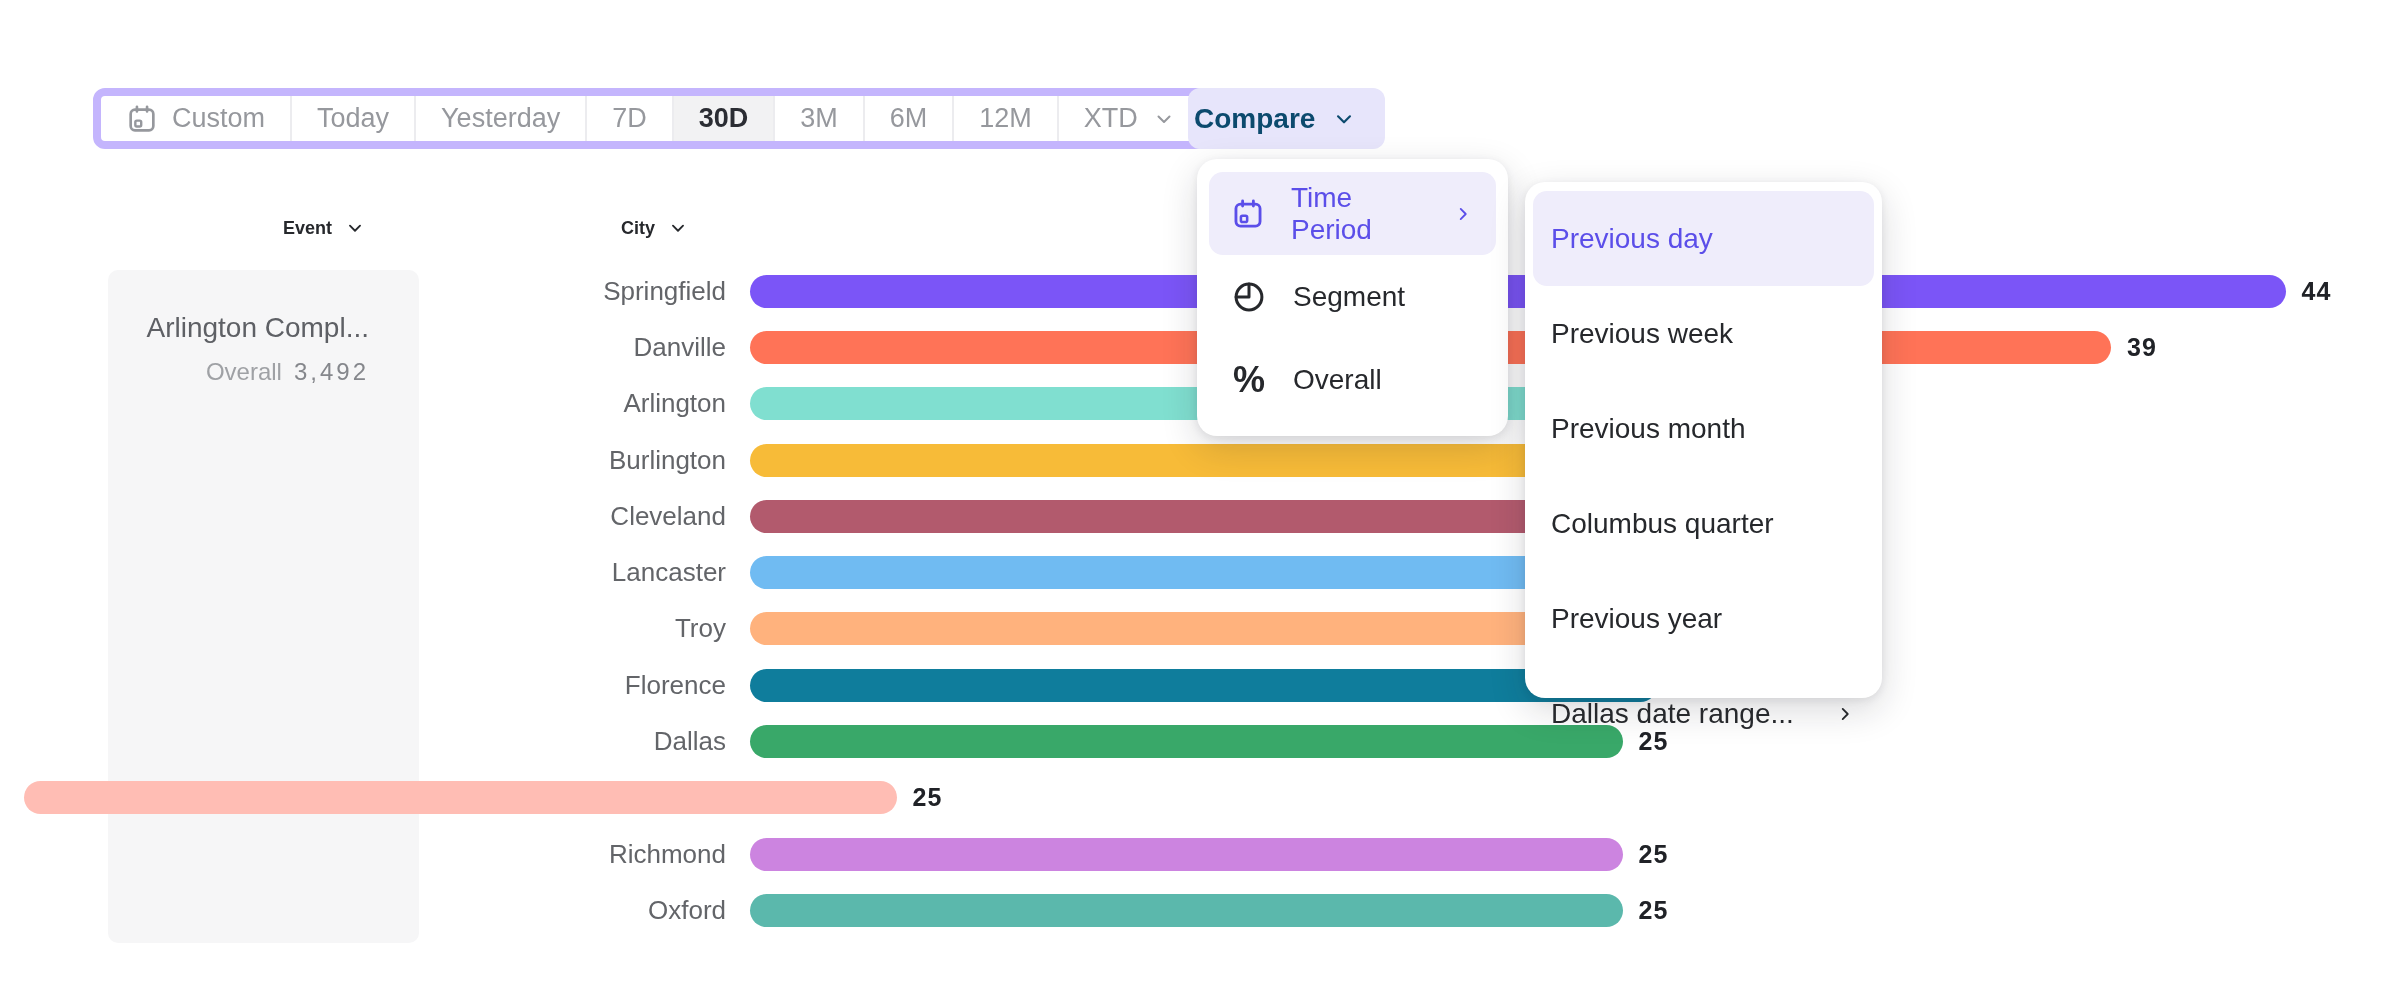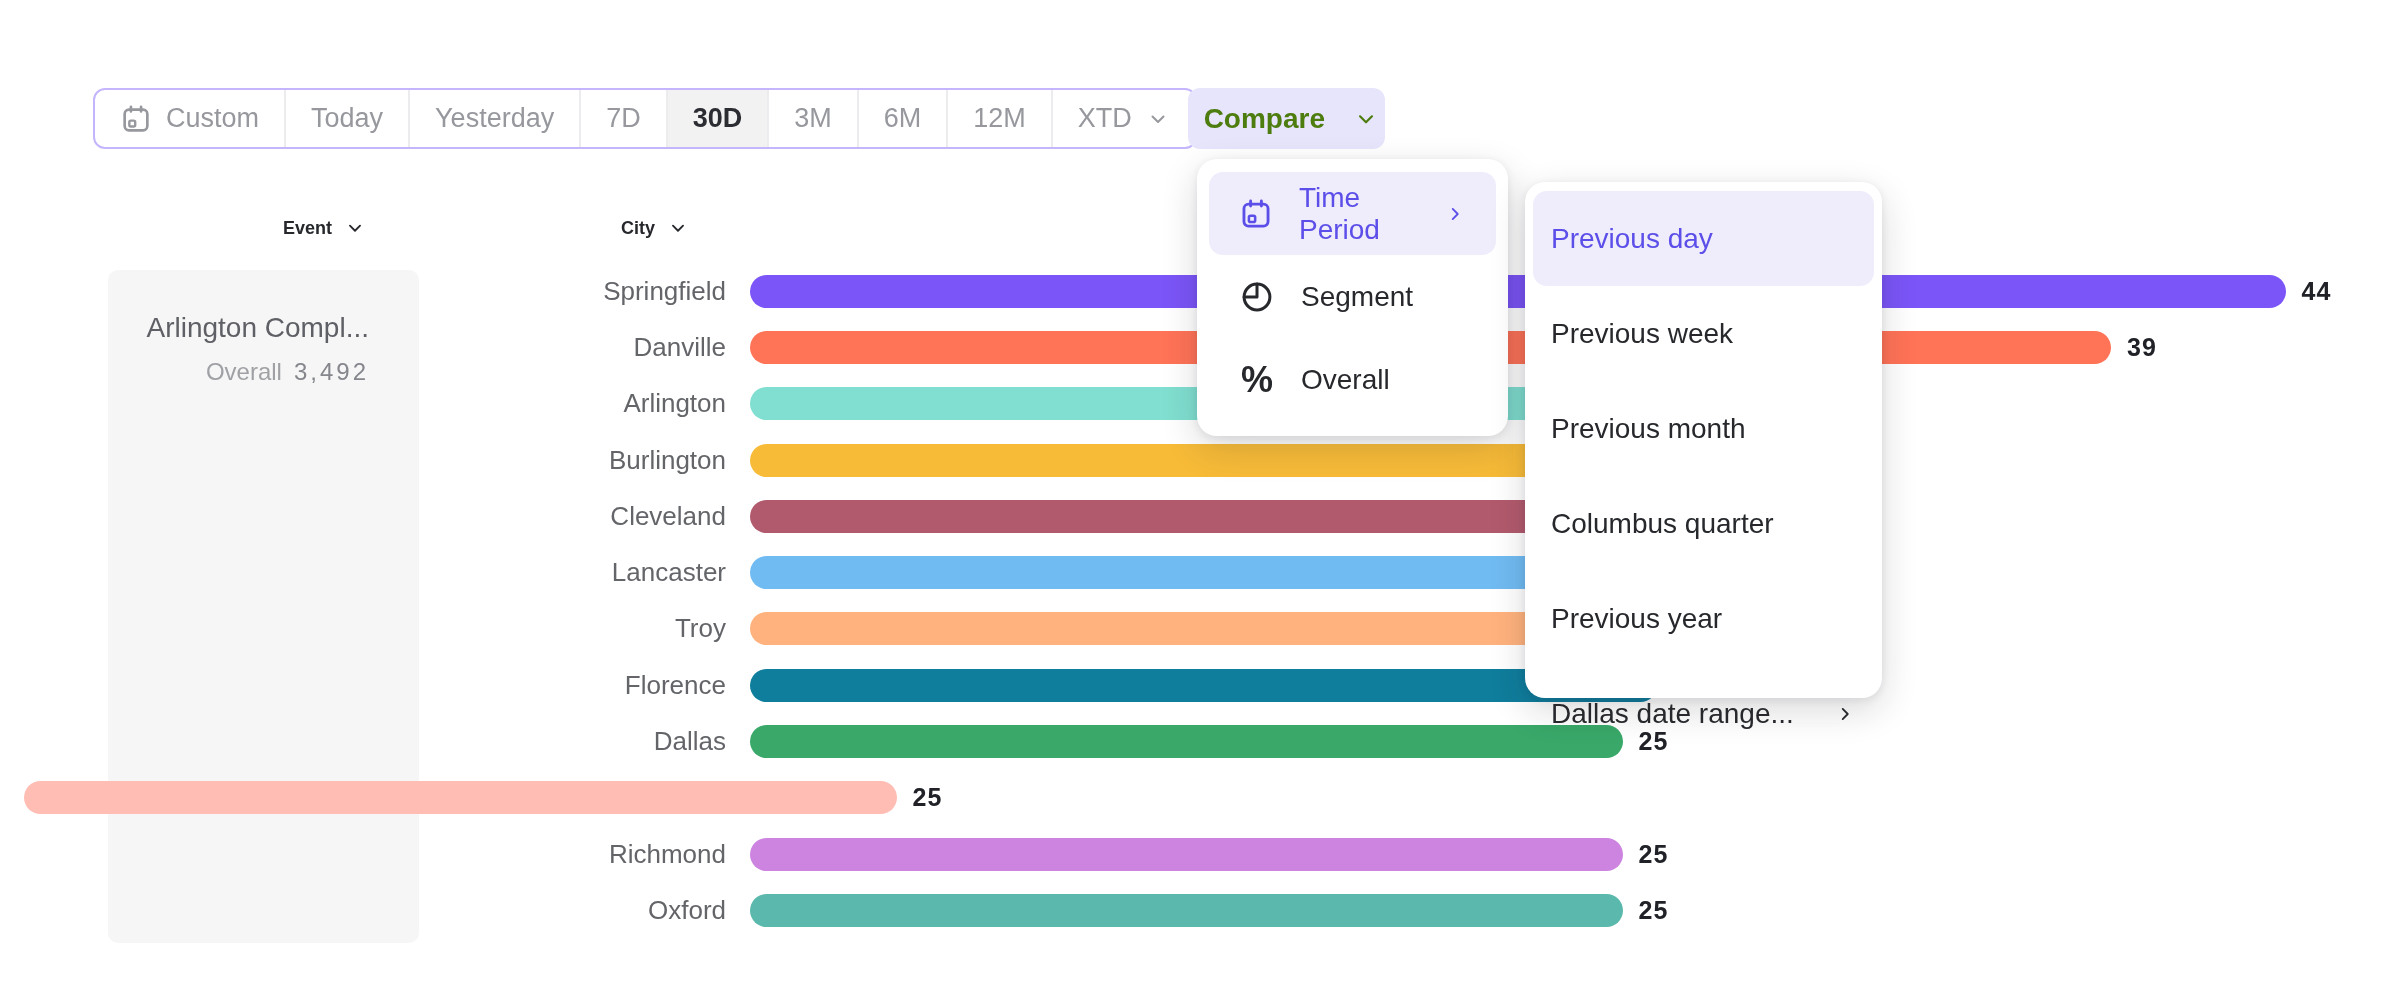--- a/index.html
+++ b/index.html
@@ -5,35 +5,35 @@
   html,body { margin:0; padding:0; background:#ffffff; }
   .stage {
     position:relative; width:2394px; height:1004px; overflow:hidden;
     background:#ffffff; font-family:"Liberation Sans", sans-serif;
     -webkit-font-smoothing:antialiased;
   }
   
   .range-group {
     position:absolute; left:93px; top:88px; height:61px;
     display:inline-flex; align-items:stretch;
-    border:2px solid #c4b5fd; border-radius:12px; background:#fff;
+    border:8px solid #c4b5fd; border-radius:12px; background:#fff;
     box-sizing:border-box; overflow:hidden;
   }
   .range-btn {
     display:flex; align-items:center; gap:14px; padding:0 25px;
     font-size:27px; color:#96989D; background:transparent; border:none;
     border-right:2px solid #ECECEF; cursor:pointer;
     font-family:inherit; white-space:nowrap;
   }
   .range-btn:last-child { border-right:none; }
   .range-btn.active { background:#F2F2F3; color:#2B2D33; font-weight:700; }
   .compare-btn {
     position:absolute; left:1188px; top:88px; width:197px; height:61px;
-    display:flex; align-items:center; justify-content:flex-end; gap:28px;
-    background:#E7E5FB; color:#4d7c0f; border:none; border-radius:12px;
+    display:flex; align-items:center; justify-content:flex-start; gap:16px;
+    background:#E7E5FB; color:#0c4a6e; border:none; border-radius:12px;
     font-size:28px; font-weight:700; cursor:pointer; font-family:inherit;
   }
   
   .col-header {
     position:absolute; top:217px; display:flex; align-items:center; gap:12px;
     font-size:18px; font-weight:700; color:#26282C; cursor:pointer;
   }
   .col-header.event { left:283px; }
   .col-header.city  { left:621px; }
   
@@ -58,21 +58,21 @@
     letter-spacing:1px; white-space:nowrap;
   }
   
   .popover {
     position:absolute; background:#ffffff; border-radius:20px;
     box-shadow:0 12px 36px rgba(22,25,37,0.16), 0 2px 8px rgba(22,25,37,0.08);
     box-sizing:border-box;
   }
   .compare-menu { left:1197px; top:159px; width:311px; height:277px; padding:13px 12px; z-index:10; }
   .cmenu-item {
-    height:83px; display:flex; align-items:center; gap:26px; padding:0 30px;
+    height:83px; display:flex; align-items:center; gap:26px; padding:0 22px;
     border-radius:14px; font-size:28px; color:#26282C; cursor:pointer;
   }
   .cmenu-item.highlighted { background:#EFEDFB; color:#5B4EE9; }
   .submenu { left:1525px; top:182px; width:357px; height:516px; padding:9px 8px; z-index:11; }
   .smenu-item {
     height:95px; display:flex; align-items:center; padding:0 18px;
     border-radius:14px; font-size:28px; color:#26282C; cursor:pointer;
   }
   .smenu-item.highlighted { background:#EFEDFB; color:#5B4EE9; }
   .spacer { flex:1; }

